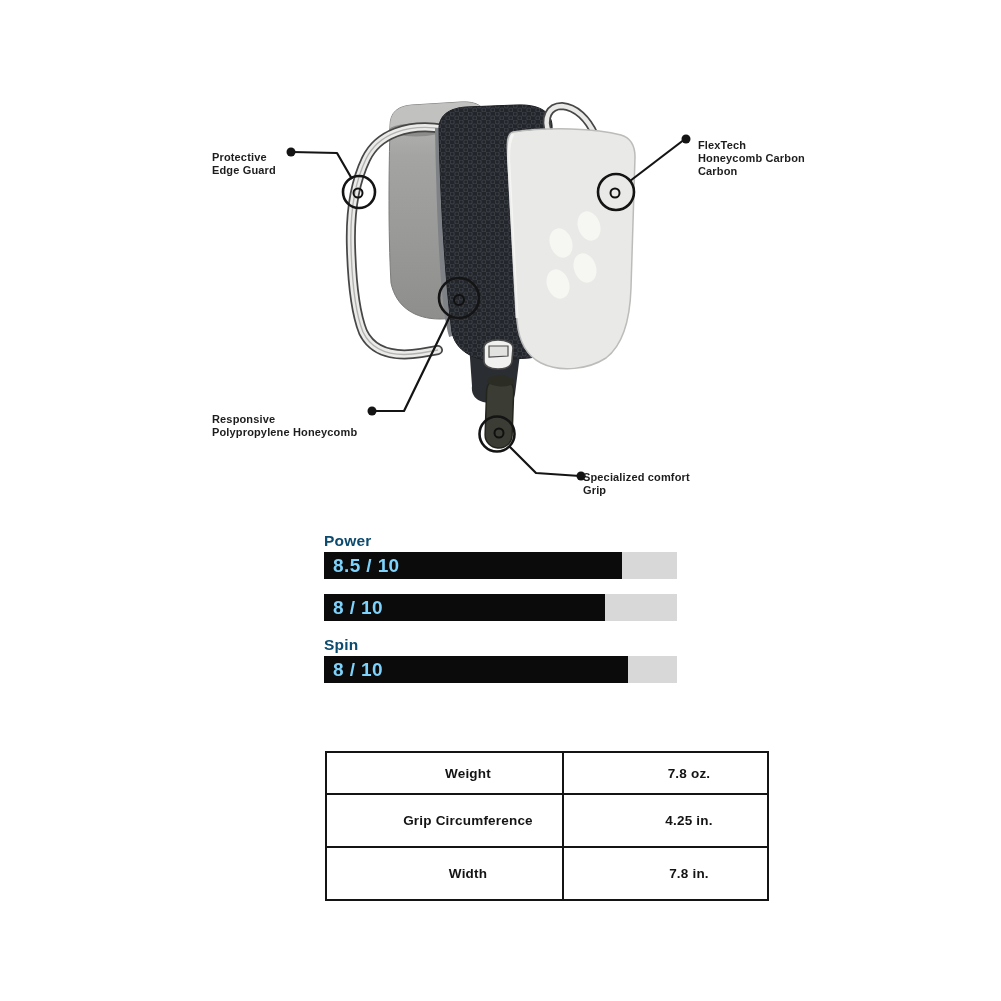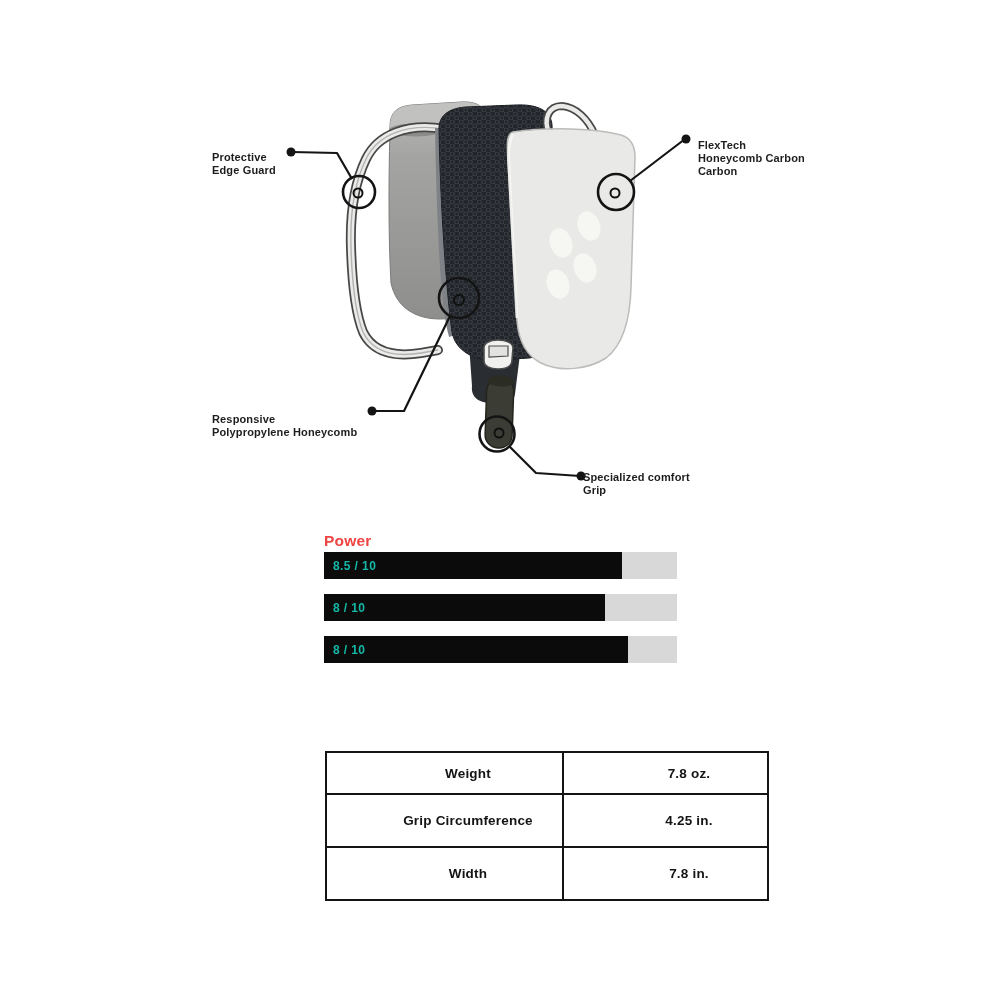--- a/index.html
+++ b/index.html
@@ -8,24 +8,24 @@
   
   .callout{position:absolute;font-size:11px;font-weight:700;line-height:13px;
            color:#1d1d1d;letter-spacing:.15px;white-space:nowrap;margin-top:12px;}
   .callout-edge-guard{left:212px;top:139px;}
   .callout-face{left:698px;top:127px;}
   .callout-core{left:212px;top:401px;}
   .callout-grip{left:583px;top:459px;}
   
   .ratings{position:absolute;left:324px;top:532px;width:353px;}
   .rating{margin-bottom:15px;}
-  .rating-label{font-size:15.5px;font-weight:700;color:#ef4444;margin-bottom:2px;letter-spacing:.2px;}
+  .rating-label{font-size:15.5px;font-weight:700;color:#0c4a6e;margin-bottom:2px;letter-spacing:.2px;}
   .bar-track{height:27px;background:#d8d8d8;width:100%;}
   .bar-fill{height:100%;background:#0b0b0b;display:flex;align-items:center;}
-  .bar-value{color:#14b8a6;font-size:12px;font-weight:700;padding-left:9px;letter-spacing:.4px;white-space:nowrap;}
+  .bar-value{color:#7dd3fc;font-size:19px;font-weight:700;padding-left:9px;letter-spacing:.4px;white-space:nowrap;}
   
   .specs{position:absolute;left:325px;top:751px;border-collapse:collapse;}
   .specs td{border:2px solid #141414;font-size:13.5px;font-weight:700;color:#141414;
             text-align:center;vertical-align:middle;letter-spacing:.2px;background:#fff;padding-left:48px;}
   .specs td.k{width:186px;}
   .specs td.v{width:154px;}
   .specs tr td{height:49px;}
   .specs tr.first td{height:38px;}
   svg{position:absolute;left:0;top:0;}
 </style>
@@ -158,20 +158,21 @@
       </div>
     </div>
     <div class="rating">
       <div class="bar-track">
         <div class="bar-fill" style="width: 79.5%;">
           <span class="bar-value">8 / 10</span>
         </div>
       </div>
     </div>
     <div class="rating">
+      <div class="rating-label">Spin</div>
       <div class="bar-track">
         <div class="bar-fill" style="width: 86%;">
           <span class="bar-value">8 / 10</span>
         </div>
       </div>
     </div>
   </div>
 
   <table class="specs">
     <tbody>

